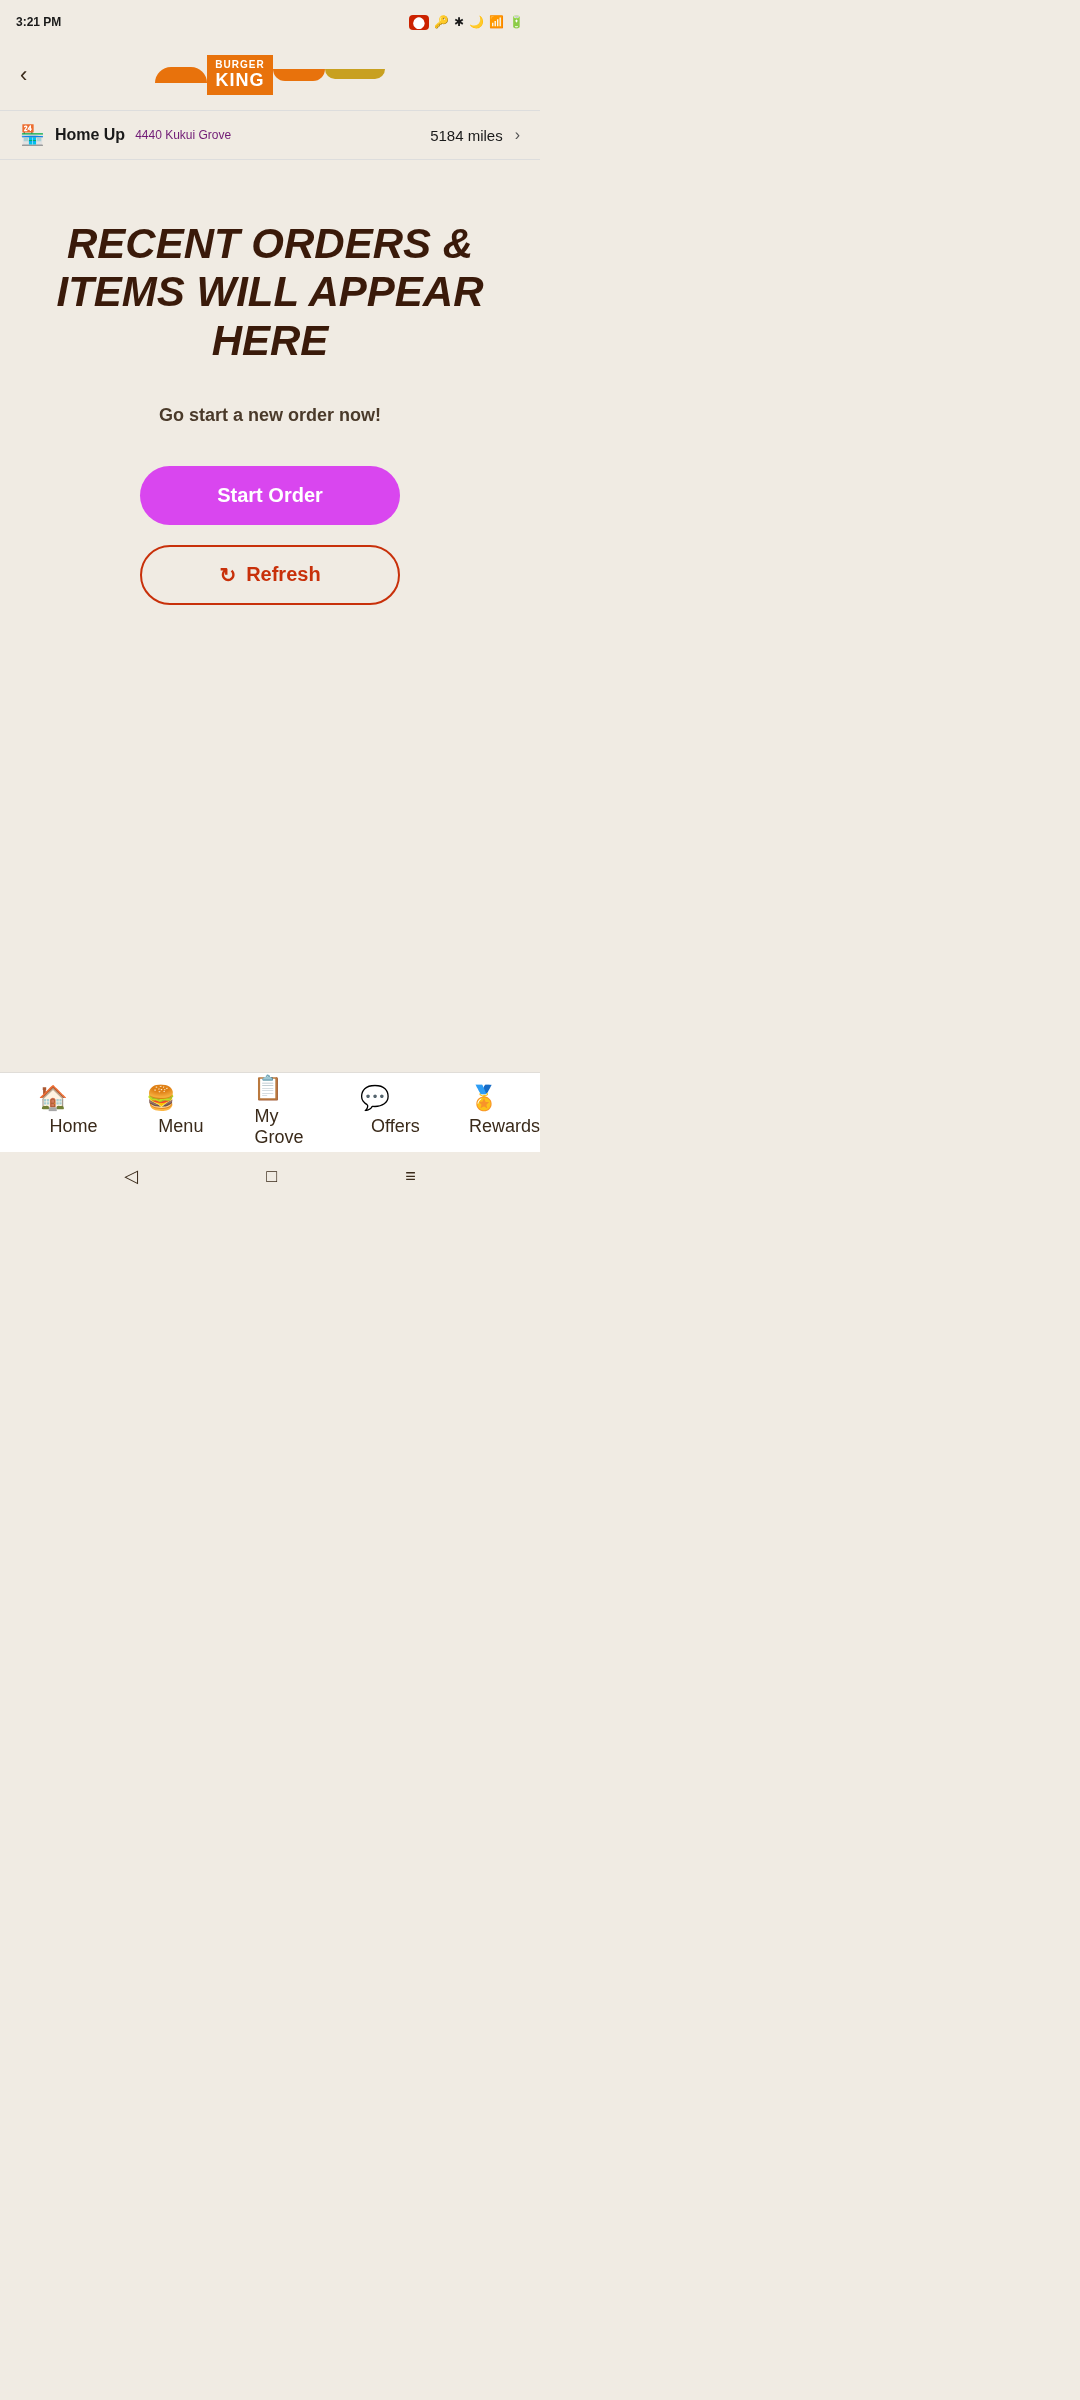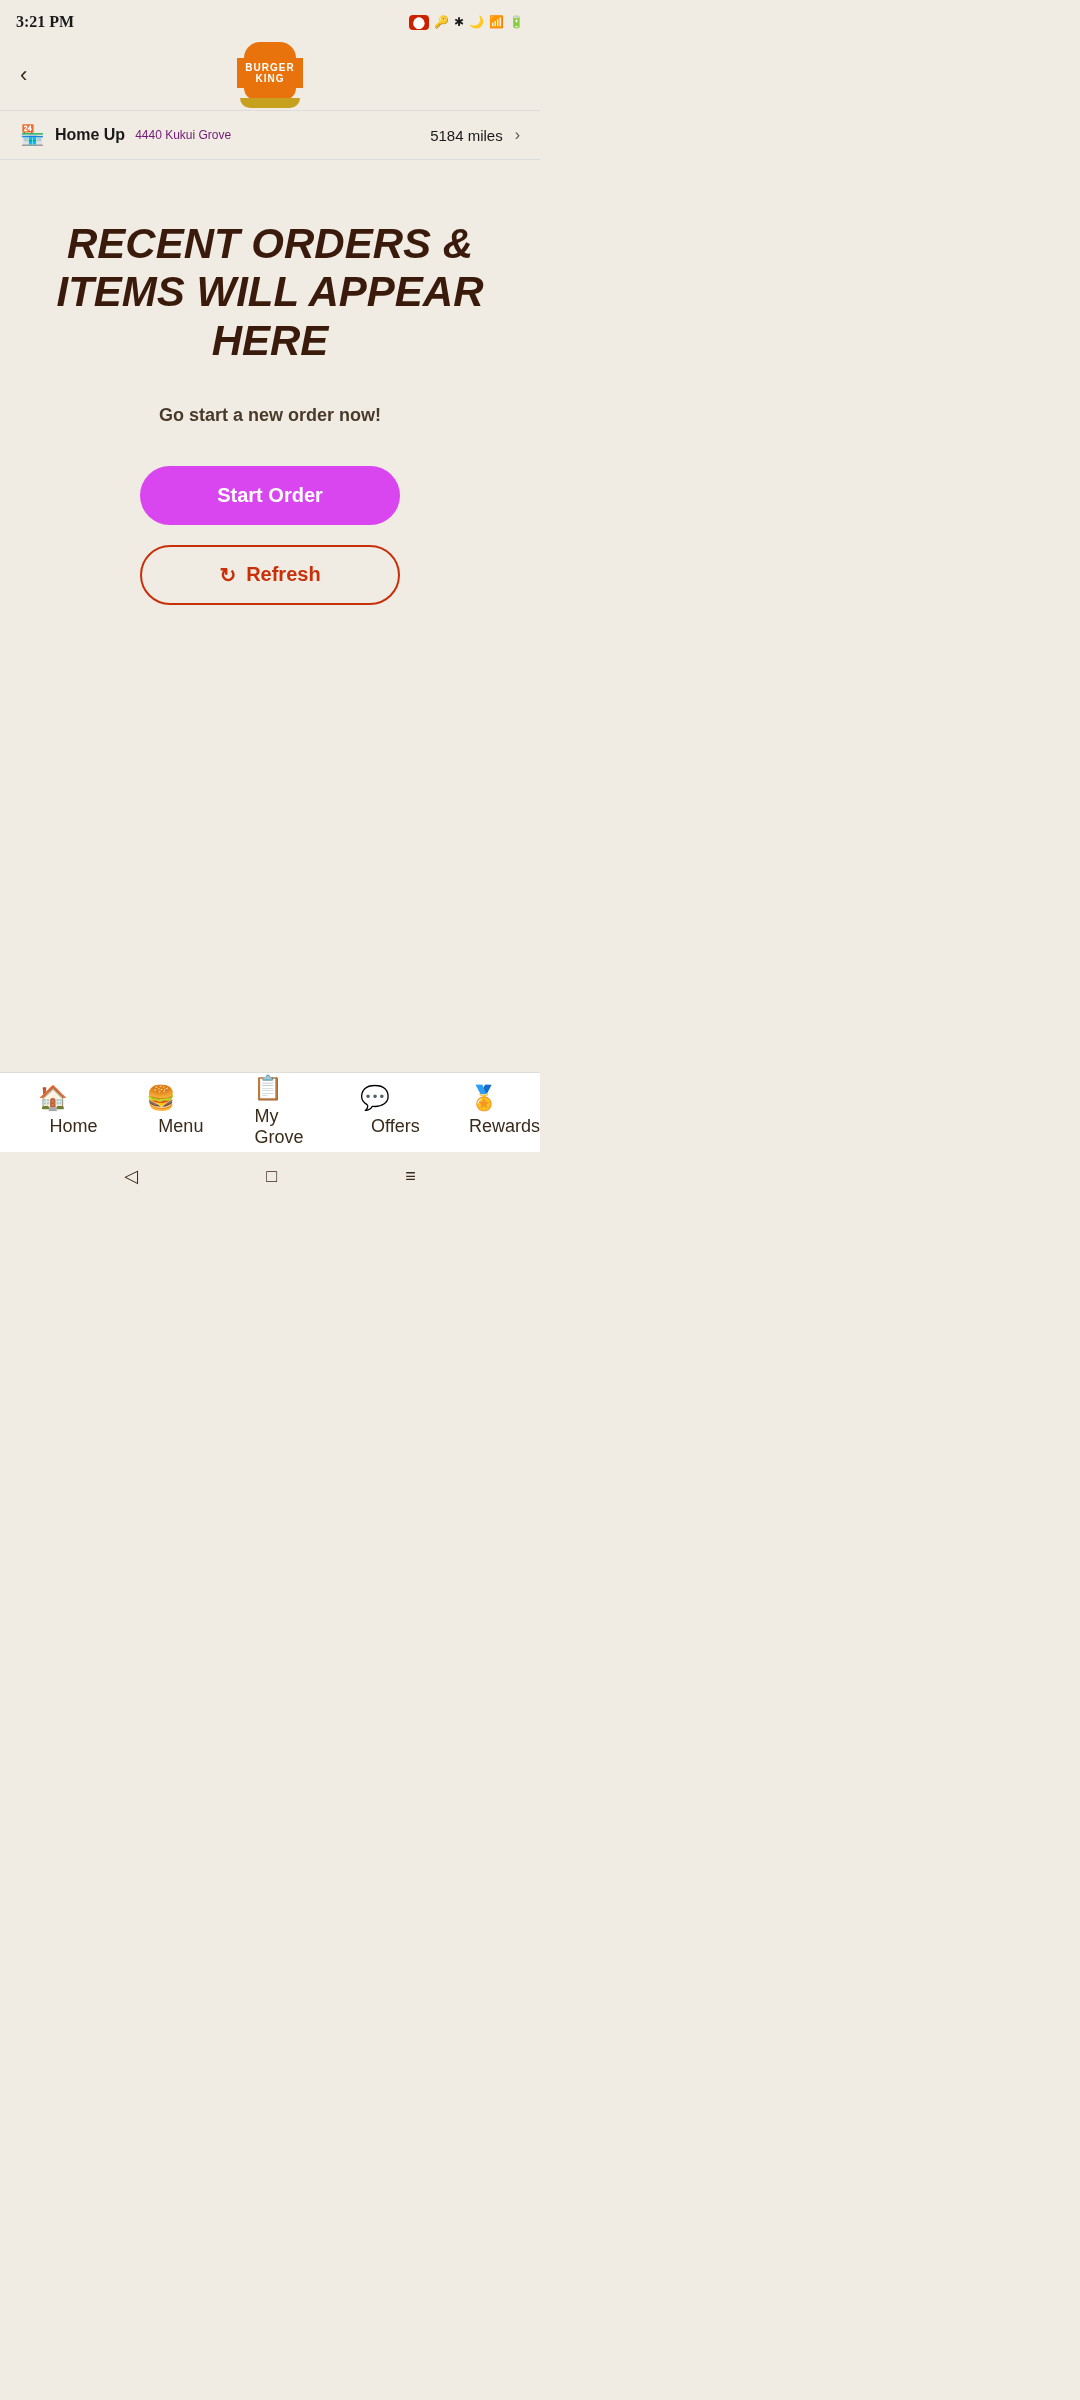--- a/index.html
+++ b/index.html
@@ -18,24 +18,23 @@
     
     .status-bar {
       background: #f0ebe3;
       display: flex;
       justify-content: space-between;
       align-items: center;
       padding: 8px 16px 4px;
       height: 40px;
     }
     .status-time {
-      font-size: 16px;
+      font-size: 12px;
       font-weight: 600;
       color: #1a1a1a;
-      font-family: Liberation Serif, serif;
     }
     .status-icons {
       display: flex;
       align-items: center;
       gap: 5px;
     }
     .status-icon-item {
       font-size: 12px;
       color: #1a1a1a;
     }
@@ -61,21 +60,21 @@
     .back-button {
       position: absolute;
       left: 20px;
       font-size: 22px;
       color: #3a2a1a;
       cursor: pointer;
       font-weight: 300;
     }
     .logo-container {
       display: flex;
-      flex-direction: column;
+      flex-direction: row;
       align-items: center;
     }
     .logo-bun-top {
       width: 52px;
       height: 16px;
       background: #e8720c;
       border-radius: 26px 26px 0 0;
     }
     .logo-text-wrapper {
       background: #e8720c;
@@ -85,21 +84,21 @@
       align-items: center;
     }
     .logo-text-burger {
       font-size: 10px;
       font-weight: 900;
       color: #fff;
       letter-spacing: 1px;
       text-transform: uppercase;
     }
     .logo-text-king {
-      font-size: 10px;
+      font-size: 18px;
       font-weight: 900;
       color: #fff;
       letter-spacing: 1px;
       text-transform: uppercase;
     }
     .logo-bun-bottom {
       width: 52px;
       height: 12px;
       background: #e8720c;
       border-radius: 0 0 22px 22px;

